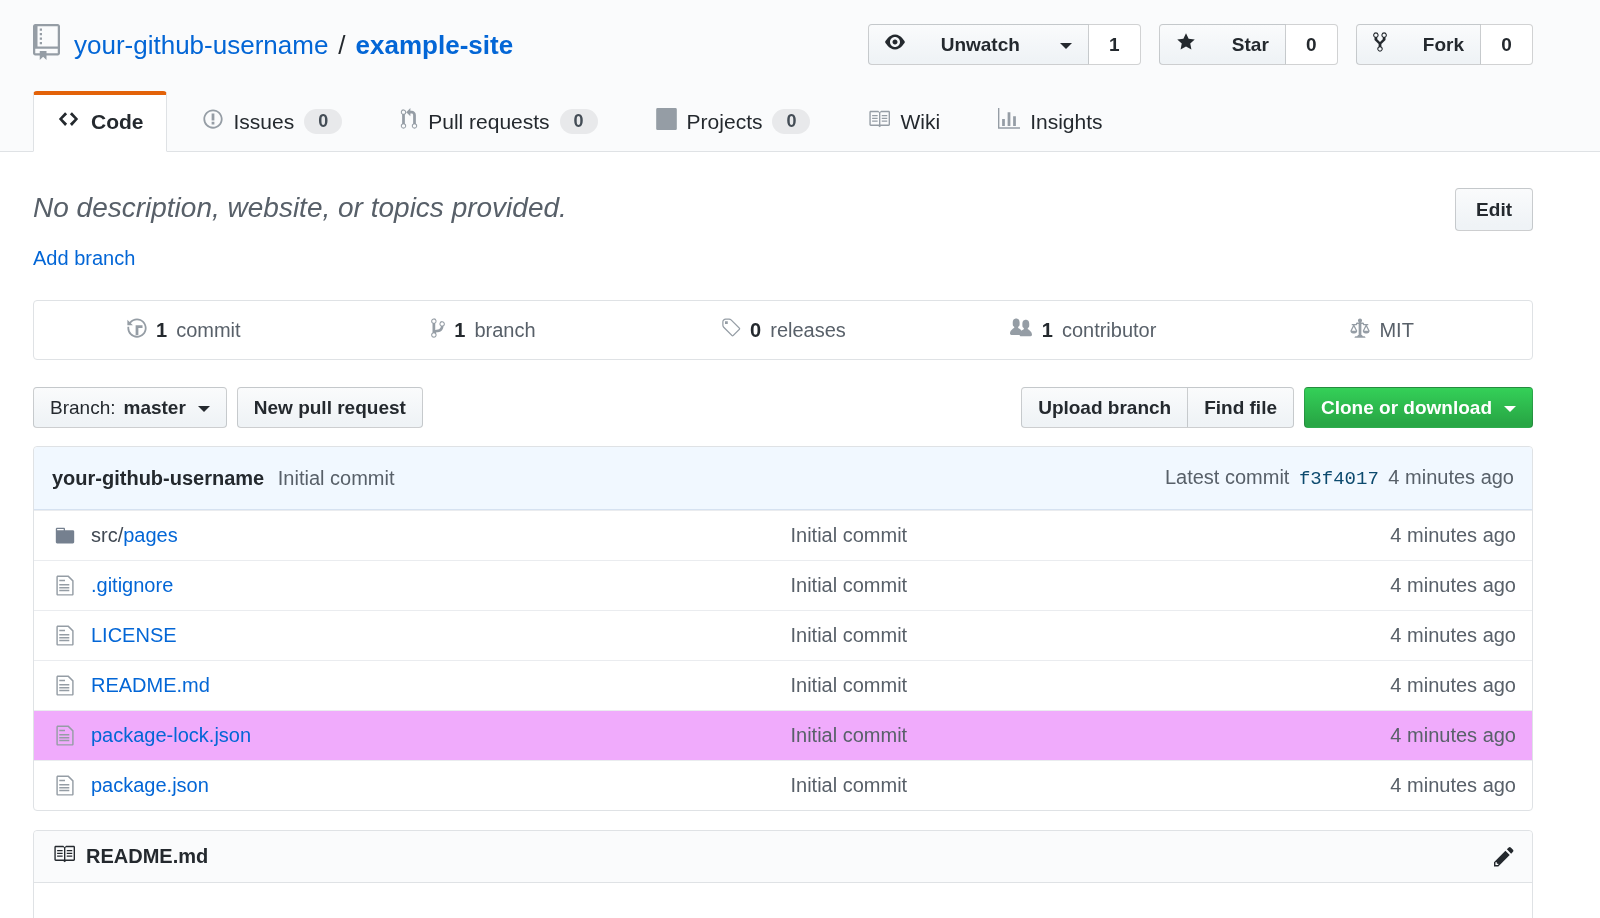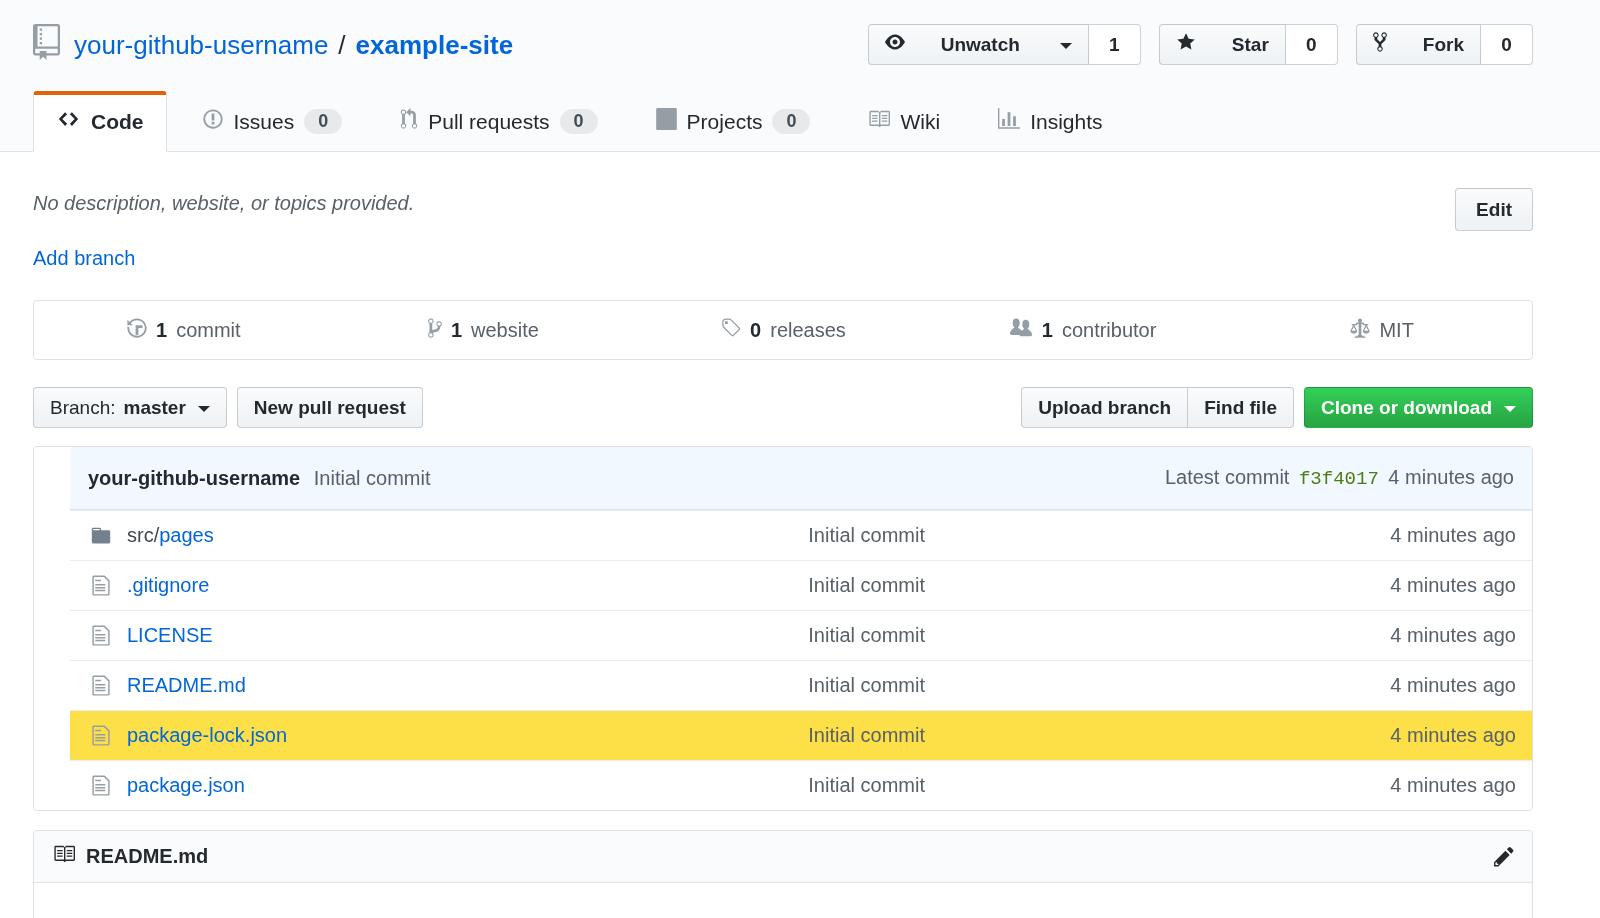--- a/index.html
+++ b/index.html
@@ -64,21 +64,21 @@
     font-size:18px; font-weight:600; color:#444d56;
     background:rgba(27,31,35,.08);
   }
   .icon-gray { fill:#959da5; }
   .icon-dark { fill:#24292e; }
   .icon-folder { fill:#75808f; }
 
   
   .main { padding-top:36px; }
   .desc-row { display:flex; justify-content:space-between; align-items:flex-start; }
-  .description { font-size:20px; font-style:italic; color:#586069; padding-top:4px; }
+  .description { font-size:28px; font-style:italic; color:#586069; padding-top:4px; }
   .edit-btn { height:43px; padding:0 20px; }
   .add-topics { display:inline-block; margin-top:16px; font-size:20px; color:#0366d6; text-decoration:none; cursor:pointer; }
 
   .stats-bar {
     display:flex; margin-top:30px; height:60px;
     border:1px solid #dfe2e5; border-radius:4px;
   }
   .stat {
     flex:1; display:flex; align-items:center; justify-content:center; gap:9px;
     font-size:20px; color:#586069; text-decoration:none; cursor:pointer;
@@ -92,37 +92,37 @@
   .file-btn-group .btn { border-radius:0; border-left-width:0; }
   .file-btn-group .btn:first-child { border-radius:4px 0 0 4px; border-left-width:1px; }
   .file-btn-group .btn:last-child { border-radius:0 4px 4px 0; }
   .btn-green {
     color:#fff; margin-left:10px;
     background:linear-gradient(-180deg,#34d058,#28a745 90%);
     border:1px solid rgba(27,31,35,.2);
   }
 
   
-  .files-box { margin-top:18px; border:1px solid #dfe2e5; border-radius:4px;padding-left:36px; }
+  .files-box { margin-top:18px; border:1px solid #dfe2e5; border-radius:4px; }
   .commit-tease {
     display:flex; justify-content:space-between; align-items:center;
     background:#f1f8ff; border-bottom:1px solid #d6e2f1;
     border-radius:4px 4px 0 0; padding:19px 18px; font-size:20px;
   }
   .commit-tease .author { font-weight:700; color:#24292e; text-decoration:none; cursor:pointer; }
   .commit-tease .msg { color:#586069; margin-left:8px; text-decoration:none; cursor:pointer; }
   .commit-meta { color:#586069; }
-  .commit-meta .sha { font-family:"Liberation Mono", monospace; font-size:19px; color:#4d7c0f; text-decoration:none; cursor:pointer; margin:0 4px; }
+  .commit-meta .sha { font-family:"Liberation Mono", monospace; font-size:19px; color:#0c4a6e; text-decoration:none; cursor:pointer; margin:0 4px; }
 
   .file-row {
     display:flex; align-items:center; height:50px; font-size:20px;
     border-top:1px solid #eaecef;
   }
   .file-row:first-of-type { border-top:0; }
-  .file-row.row-hover { background:#fde047; }
+  .file-row.row-hover { background:#f0abfc; }
   .col-name { flex:0 0 50.5%; display:flex; align-items:center; padding-left:19px; }
   .col-name .f-icon { width:24px; margin-right:14px; display:flex; justify-content:center; }
   .col-name a { color:#0366d6; text-decoration:none; cursor:pointer; }
   .col-name .prefix { color:#414953; }
   .col-msg { flex:1; }
   .col-msg a { color:#586069; text-decoration:none; cursor:pointer; }
   .col-age { flex:0 0 230px; text-align:right; padding-right:16px; color:#586069; }
 
   
   .readme-box { margin-top:19px; border:1px solid #dfe2e5; border-radius:4px; }
@@ -240,21 +240,21 @@
             <path class="icon-gray" d="M8 13H6V6h5v2H8v5zM7 1C4.81 1 2.87 2.02 1.59 3.6L0 2v4h4L2.5 4.5C3.55 3.17 5.17 2.3 7 2.3c3.14 0 5.7 2.56 5.7 5.7s-2.56 5.7-5.7 5.7A5.71 5.71 0 0 1 1.3 8c0-.34.03-.67.09-1H.08C.03 7.33 0 7.66 0 8c0 3.86 3.14 7 7 7s7-3.14 7-7-3.14-7-7-7z"></path>
           </svg></span>
       <b>1</b>
       <span>commit</span>
     </a>
     <a class="stat">
       <span><svg width="14" height="22" viewBox="0 0 10 16">
             <path class="icon-gray" d="M10 5c0-1.11-.89-2-2-2a1.993 1.993 0 0 0-1 3.72v.3c-.02.52-.23.98-.63 1.38-.4.4-.86.61-1.38.63-.83.02-1.48.16-2 .45V4.72a1.993 1.993 0 0 0-1-3.72C.88 1 0 1.89 0 3a2 2 0 0 0 1 1.72v6.56c-.59.35-1 .99-1 1.72 0 1.11.89 2 2 2 1.11 0 2-.89 2-2 0-.53-.2-1-.53-1.36.09-.06.48-.41.59-.47.25-.11.56-.17.94-.17 1.05-.05 1.95-.45 2.75-1.25S8.95 7.77 9 6.73h-.02C9.59 6.37 10 5.73 10 5zM2 1.8c.66 0 1.2.55 1.2 1.2 0 .65-.55 1.2-1.2 1.2C1.35 4.2.8 3.65.8 3c0-.65.55-1.2 1.2-1.2zm0 12.41c-.66 0-1.2-.55-1.2-1.2 0-.65.55-1.2 1.2-1.2.65 0 1.2.55 1.2 1.2 0 .65-.55 1.2-1.2 1.2zm6-8c-.66 0-1.2-.55-1.2-1.2 0-.65.55-1.2 1.2-1.2.65 0 1.2.55 1.2 1.2 0 .65-.55 1.2-1.2 1.2z"></path>
           </svg></span>
       <b>1</b>
-      <span>website</span>
+      <span>branch</span>
     </a>
     <a class="stat">
       <span><svg width="21" height="22" viewBox="0 0 14 16">
             <path class="icon-gray" d="M7.73 1.73C7.26 1.26 6.62 1 5.96 1H3.5C2.13 1 1 2.13 1 3.5v2.47c0 .66.27 1.3.73 1.77l6.06 6.06c.39.39 1.02.39 1.41 0l4.59-4.59a.996.996 0 0 0 0-1.41L7.73 1.73zM2.38 7.09c-.31-.3-.47-.7-.47-1.13V3.5c0-.88.72-1.59 1.59-1.59h2.47c.42 0 .83.16 1.13.47l6.14 6.13-4.73 4.73-6.13-6.15zM3.01 3h2v2H3V3h.01z"></path>
           </svg></span>
       <b>0</b>
       <span>releases</span>
     </a>
     <a class="stat">
       <span><svg width="24" height="22" viewBox="0 0 16 16">

